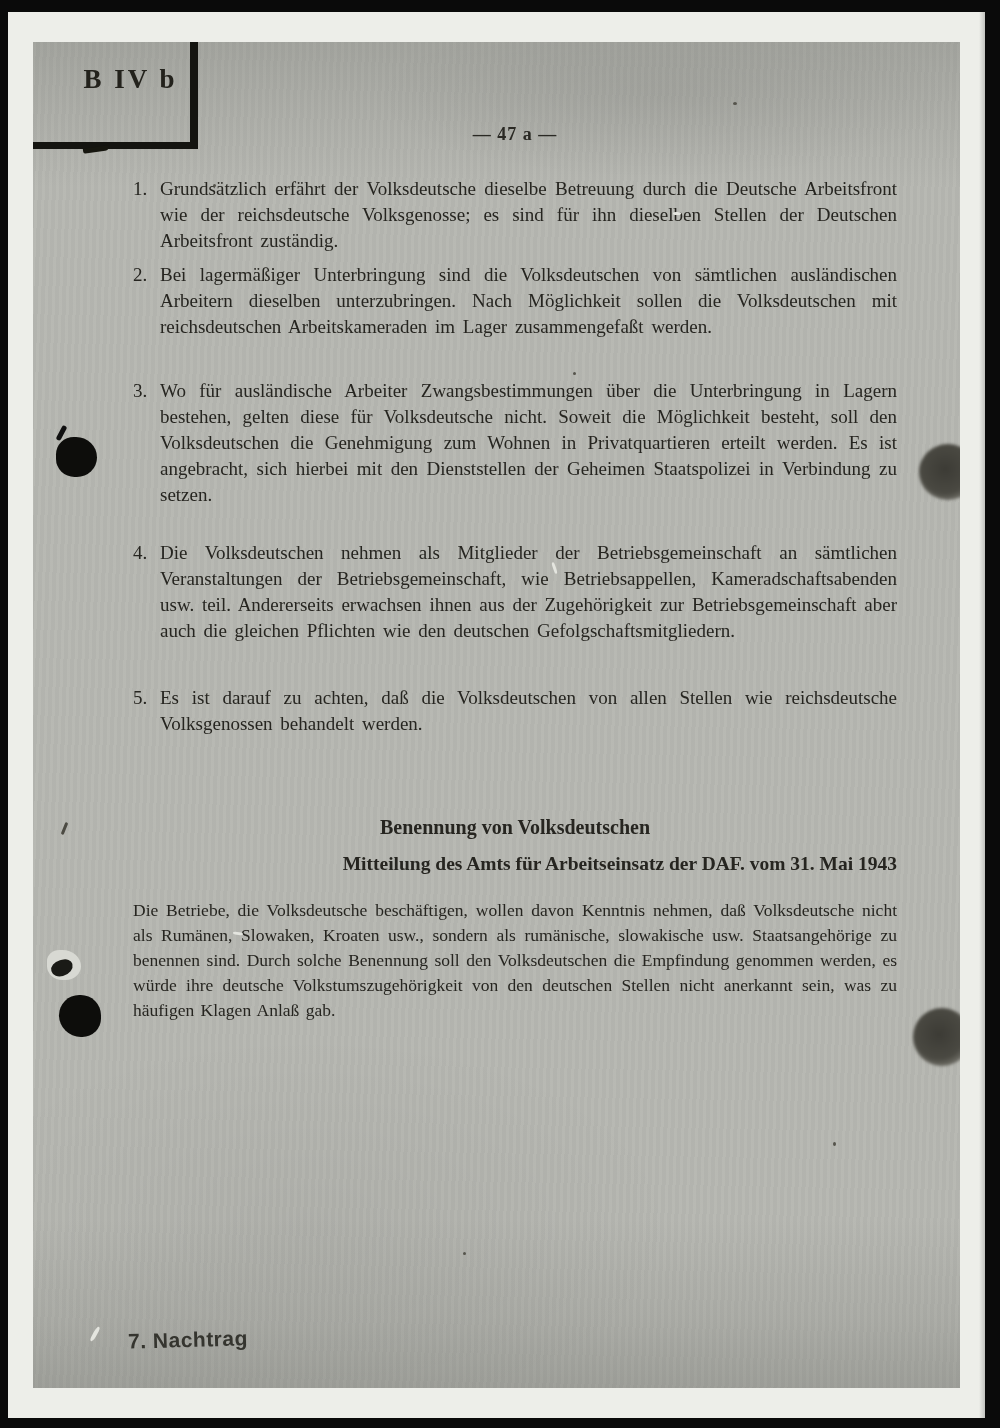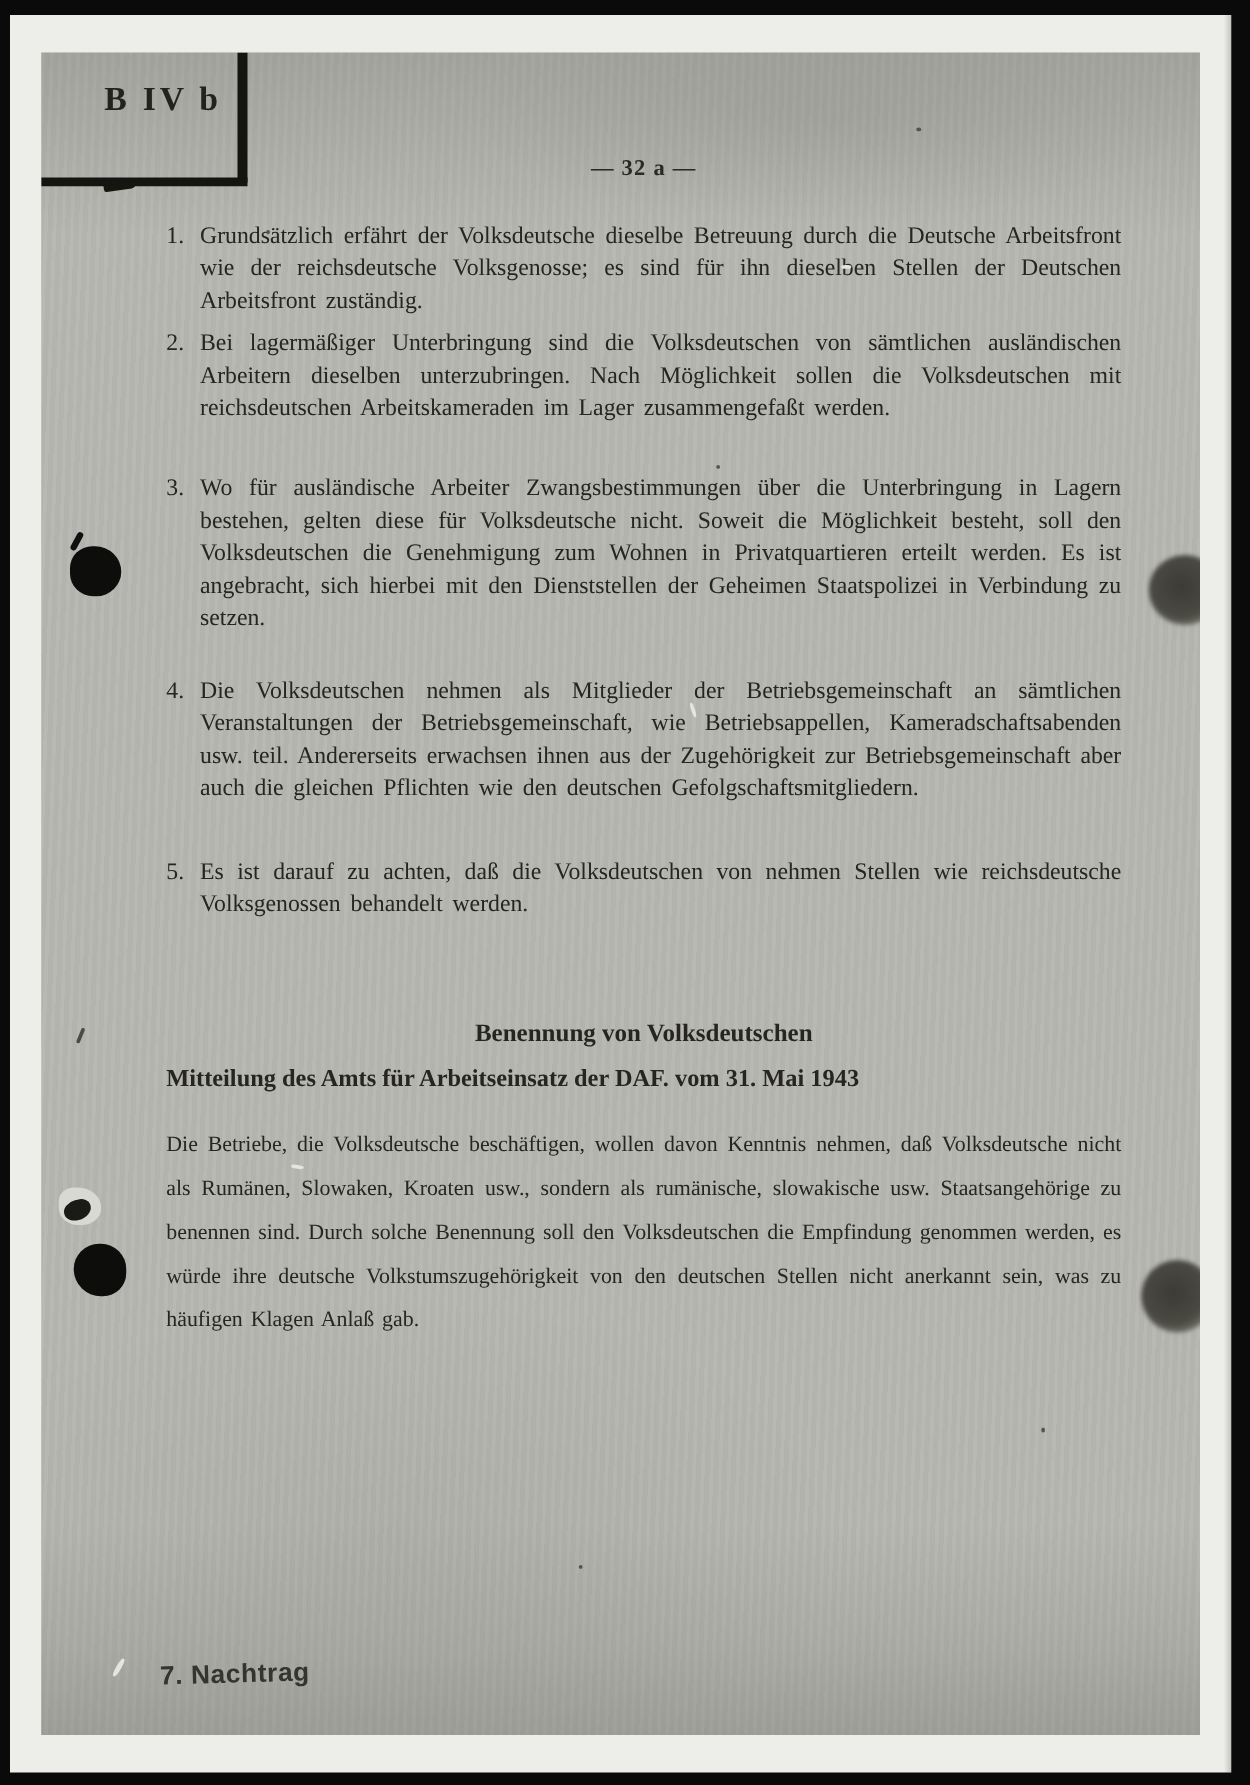--- a/index.html
+++ b/index.html
@@ -26,23 +26,23 @@
   .pageno{position:absolute;left:100px;top:82px;width:764px;text-align:center;
           font-weight:bold;font-size:18px;letter-spacing:1px;color:#2a2924;}
   
   .item{position:absolute;left:100px;width:764px;display:flex;
         font-size:19px;line-height:26px;word-spacing:3px;}
   .item .num{flex:0 0 27px;font-weight:normal;}
   .item .itext{flex:1;text-align:justify;}
   .i1{top:134px}.i2{top:220px}.i3{top:336px}.i4{top:498px}.i5{top:643px}
   .heading{position:absolute;left:100px;top:774px;width:764px;text-align:center;
            font-weight:bold;font-size:20px;}
-  .subheading{position:absolute;left:100px;top:811px;width:764px;text-align:left;
+  .subheading{position:absolute;left:100px;top:811px;width:764px;text-align:right;
               font-weight:bold;font-size:19.5px;}
-  .para{position:absolute;left:100px;width:764px;font-size:17.5px;line-height:35px;
+  .para{position:absolute;left:100px;width:764px;font-size:17.5px;line-height:25px;
         text-align:justify;word-spacing:2px;}
   .p1{top:856px}.p2{top:992px}
   .footer-label{position:absolute;left:95px;top:1286px;font-family:"Liberation Sans",sans-serif;
                 font-weight:bold;font-size:21px;color:#35352f;transform:rotate(-1.5deg);
                 letter-spacing:.5px;}
   
   .hole{position:absolute;background:#0d0d0b;border-radius:50%;}
   .hole1{left:23px;top:395px;width:41px;height:40px;border-radius:46% 54% 52% 48%;}
   .hole1-tail{position:absolute;left:26px;top:383px;width:5px;height:16px;background:#101010;
               transform:rotate(28deg);border-radius:3px;}
@@ -66,41 +66,41 @@
 <div class="scan">
   <div class="mat">
     <div class="mat-shade"></div>
     <div class="paper">
 
       <div class="cbox-vbar"></div>
       <div class="cbox-hbar"></div>
       <div class="cbox-tick"></div>
       <div class="clabel">B IV b</div>
 
-      <div class="pageno">— 32 a —</div>
+      <div class="pageno">— 47 a —</div>
 
       <div class="item i1">
         <span class="num">1.</span>
         <div class="itext">Grundsätzlich erfährt der Volksdeutsche dieselbe Betreuung durch die Deutsche Arbeitsfront wie der reichsdeutsche Volksgenosse; es sind für ihn dieselben Stellen der Deutschen Arbeitsfront zuständig.</div>
       </div>
       <div class="item i2">
         <span class="num">2.</span>
         <div class="itext">Bei lagermäßiger Unterbringung sind die Volksdeutschen von sämtlichen ausländischen Arbeitern dieselben unterzubringen. Nach Möglichkeit sollen die Volksdeutschen mit reichsdeutschen Arbeitskameraden im Lager zusammengefaßt werden.</div>
       </div>
       <div class="item i3">
         <span class="num">3.</span>
         <div class="itext">Wo für ausländische Arbeiter Zwangsbestimmungen über die Unterbringung in Lagern bestehen, gelten diese für Volksdeutsche nicht. Soweit die Möglichkeit besteht, soll den Volksdeutschen die Genehmigung zum Wohnen in Privatquartieren erteilt werden. Es ist angebracht, sich hierbei mit den Dienststellen der Geheimen Staatspolizei in Verbindung zu setzen.</div>
       </div>
       <div class="item i4">
         <span class="num">4.</span>
         <div class="itext">Die Volksdeutschen nehmen als Mitglieder der Betriebsgemeinschaft an sämtlichen Veranstaltungen der Betriebsgemeinschaft, wie Betriebsappellen, Kameradschaftsabenden usw. teil. Andererseits erwachsen ihnen aus der Zugehörigkeit zur Betriebsgemeinschaft aber auch die gleichen Pflichten wie den deutschen Gefolgschaftsmitgliedern.</div>
       </div>
       <div class="item i5">
         <span class="num">5.</span>
-        <div class="itext">Es ist darauf zu achten, daß die Volksdeutschen von nehmen Stellen wie reichsdeutsche Volksgenossen behandelt werden.</div>
+        <div class="itext">Es ist darauf zu achten, daß die Volksdeutschen von allen Stellen wie reichsdeutsche Volksgenossen behandelt werden.</div>
       </div>
 
       <div class="heading">Benennung von Volksdeutschen</div>
       <div class="subheading">Mitteilung des Amts für Arbeitseinsatz der DAF. vom 31. Mai 1943</div>
 
       <div class="para p1">Die Betriebe, die Volksdeutsche beschäftigen, wollen davon Kenntnis nehmen, daß Volksdeutsche nicht als Rumänen, Slowaken, Kroaten usw., sondern als rumänische, slowakische usw. Staatsangehörige zu benennen sind. Durch solche Benennung soll den Volksdeutschen die Empfindung genommen werden, es würde ihre deutsche Volkstumszugehörigkeit von den deutschen Stellen nicht anerkannt sein, was zu häufigen Klagen Anlaß gab.</div>
 
       <div class="footer-label">7. Nachtrag</div>
 
       <div class="hole1-tail"></div>

